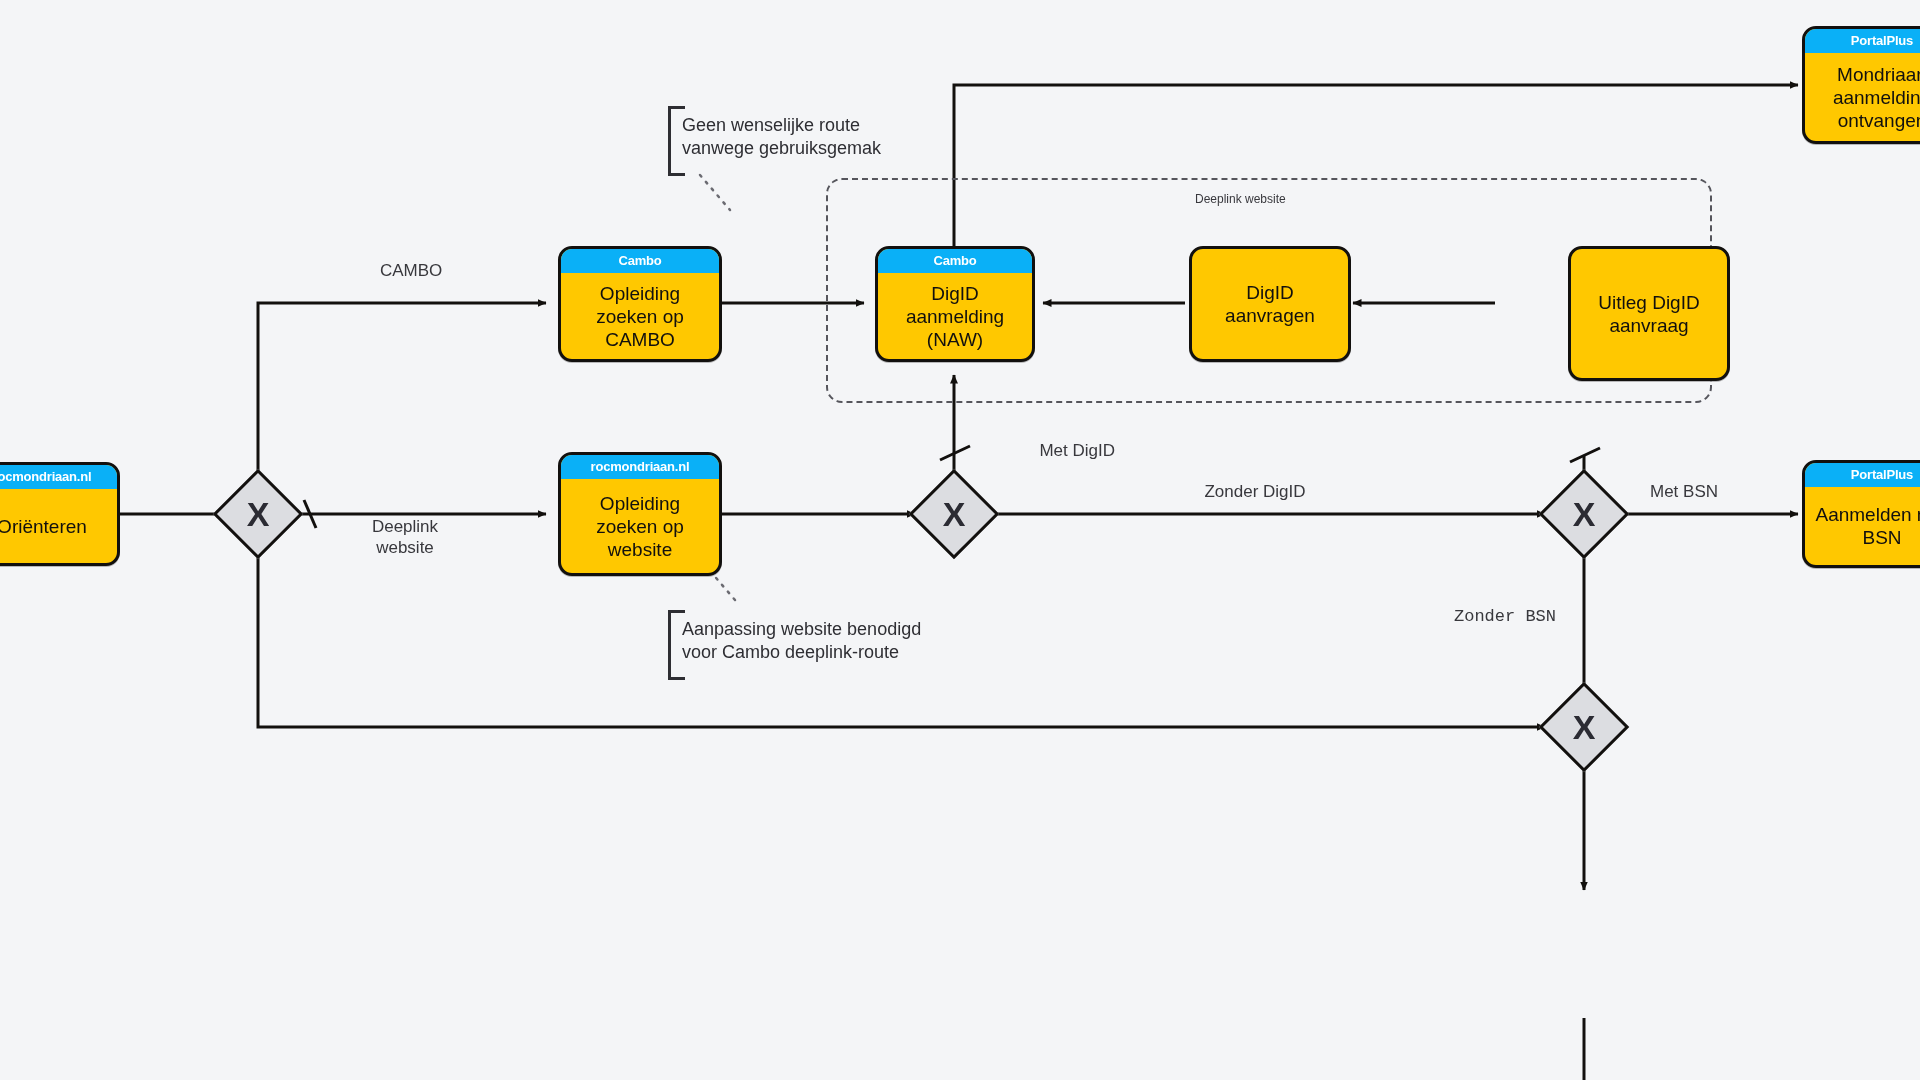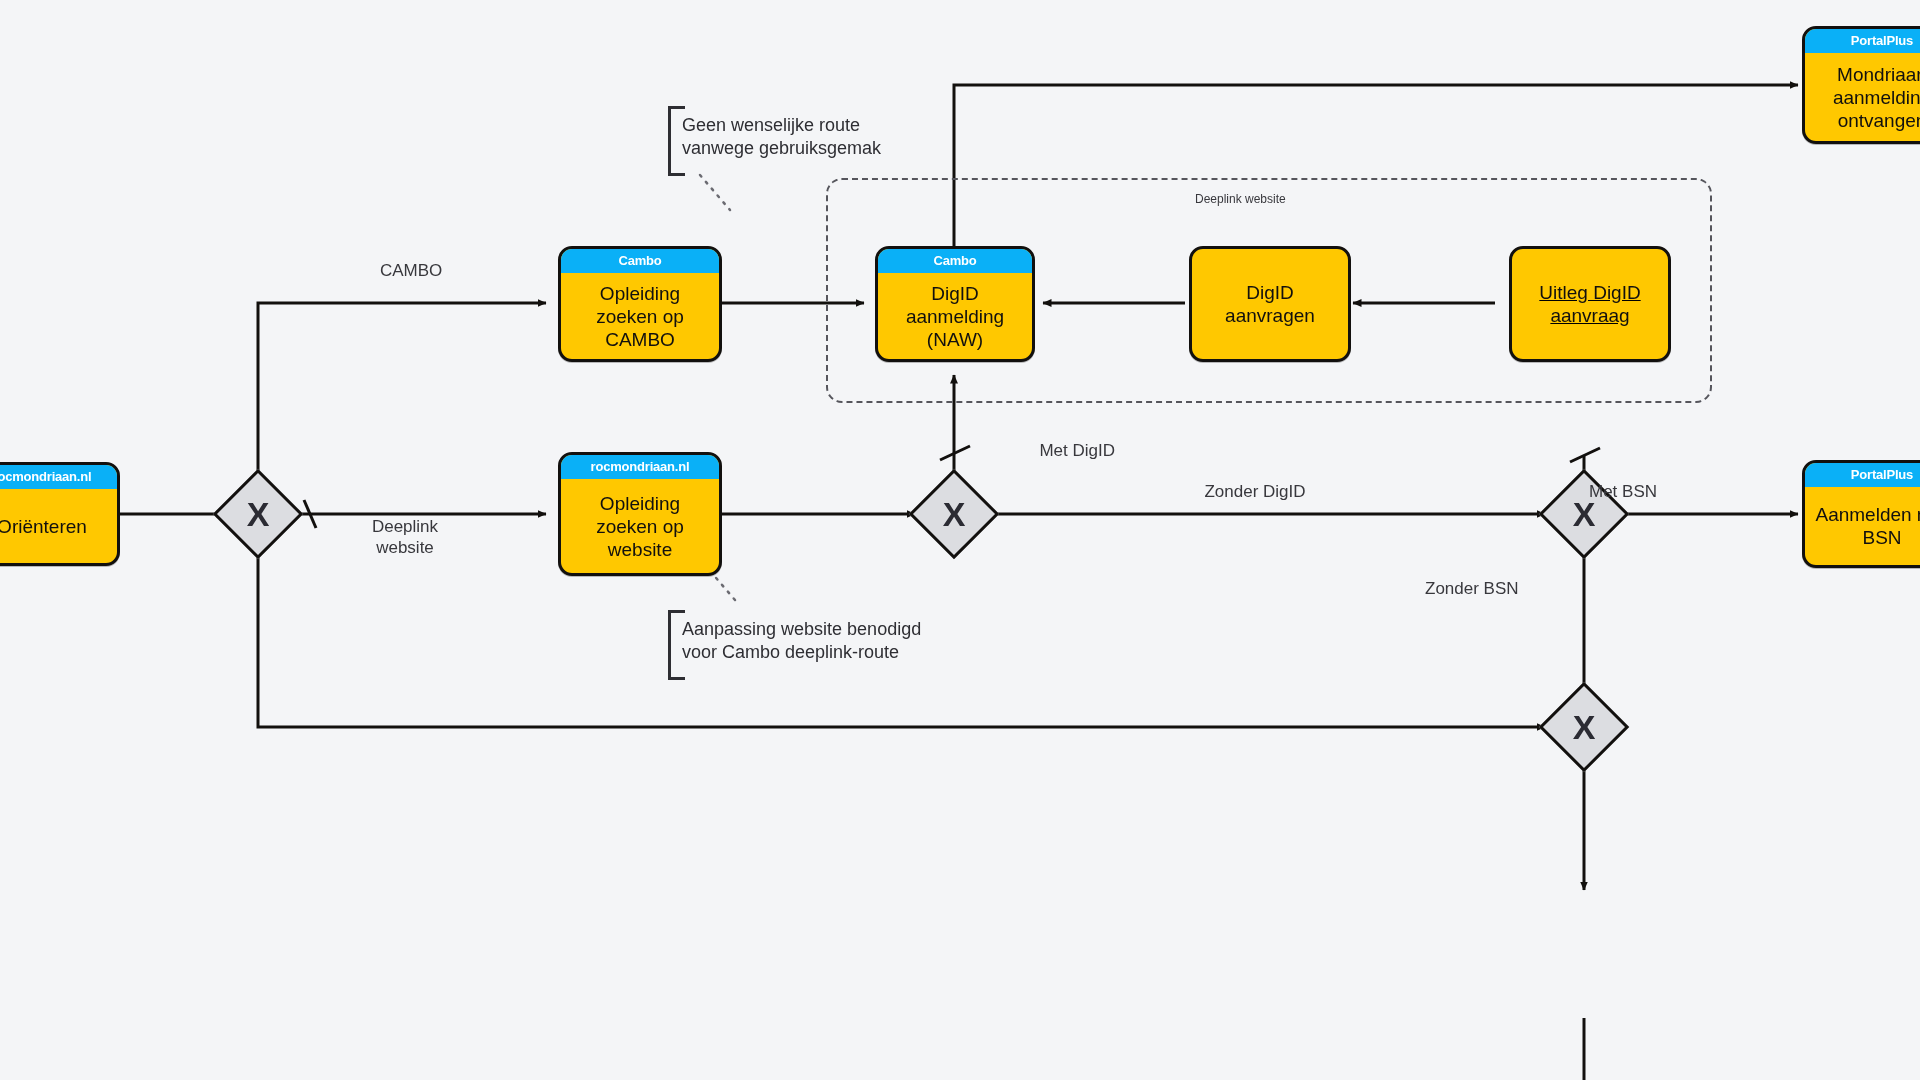--- a/index.html
+++ b/index.html
@@ -207,21 +207,21 @@
     <div class="body">DigID
 aanmelding
 (NAW)</div>
   </div>
 
   <div class="task nopool" style="left:1189px; top:246px; width:162px; height:116px;">
     <div class="body">DigID
 aanvragen</div>
   </div>
 
-  <div class="task nopool" style="left:1509px; top:246px; width:162px; height:116px;text-decoration:underline;">
+  <div class="task nopool" style="left:1568px; top:246px; width:162px; height:135px;">
     <div class="body">Uitleg DigID
 aanvraag</div>
   </div>
 
   <div class="task" style="left:558px; top:452px; width:164px; height:124px;">
     <div class="pool">rocmondriaan.nl</div>
     <div class="body">Opleiding
 zoeken op
 website</div>
   </div>
@@ -255,23 +255,23 @@
 
   <div class="elabel" style="left:380px; top:260px; width:120px; text-align:left;">CAMBO</div>
 
   <div class="elabel" style="left:330px; top:516px; width:150px;">Deeplink
 website</div>
 
   <div class="elabel" style="left:975px; top:440px; width:140px; text-align:right;">Met DigID</div>
 
   <div class="elabel" style="left:1160px; top:481px; width:190px;">Zonder DigID</div>
 
-  <div class="elabel" style="left:1589px; top:481px; width:140px; text-align:left;">Met BSN</div>
-
-  <div class="elabel" style="left:1425px; top:578px; width:160px; text-align:left;">Zonder BSN</div>
+  <div class="elabel" style="left:1650px; top:481px; width:140px; text-align:left;">Met BSN</div>
+
+  <div class="elabel" style="left:1425px; top:606px; width:160px; text-align:center;font-family:Liberation Mono, monospace;">Zonder BSN</div>
 
   <div class="annot" style="left:668px; top:106px; width:250px; height:62px; padding-top:8px;">Geen wenselijke route
 vanwege gebruiksgemak</div>
 
   <div class="annot" style="left:668px; top:610px; width:300px; height:62px; padding-top:8px;">Aanpassing website benodigd
 voor Cambo deeplink-route</div>
 
 </div>
 
 </body></html>

